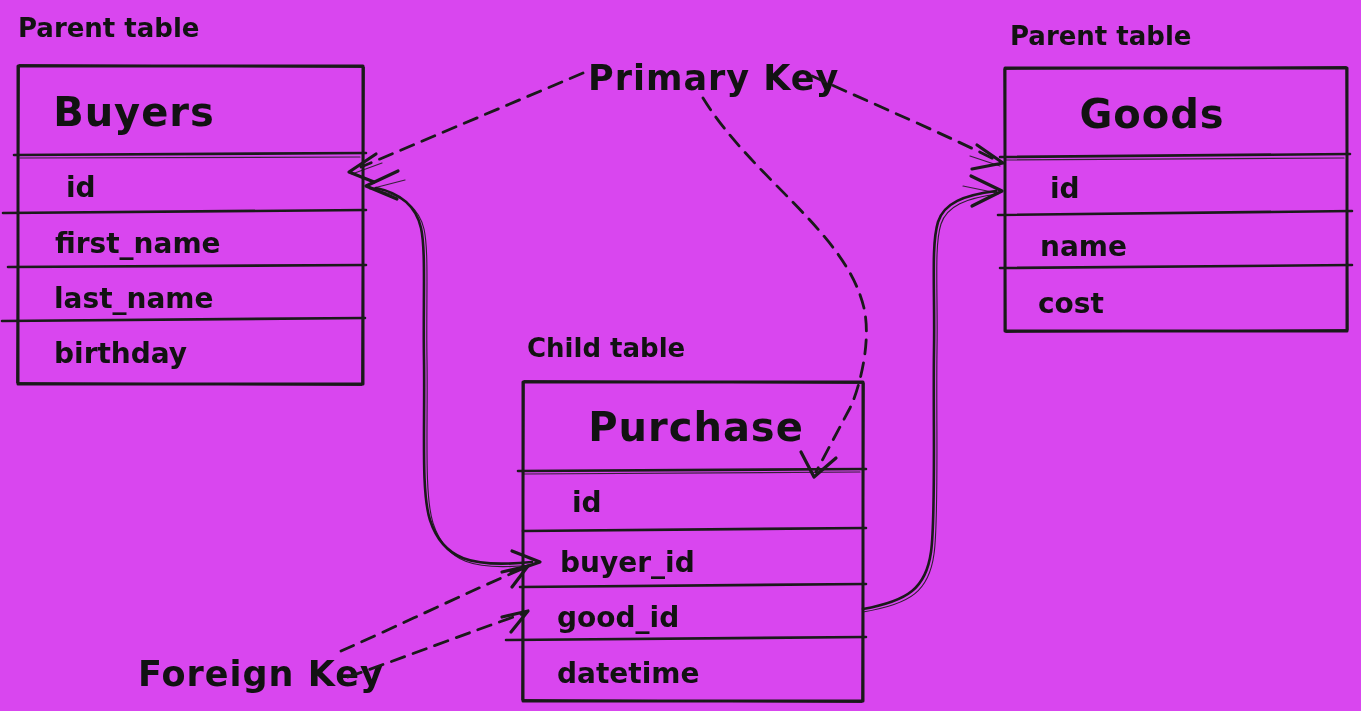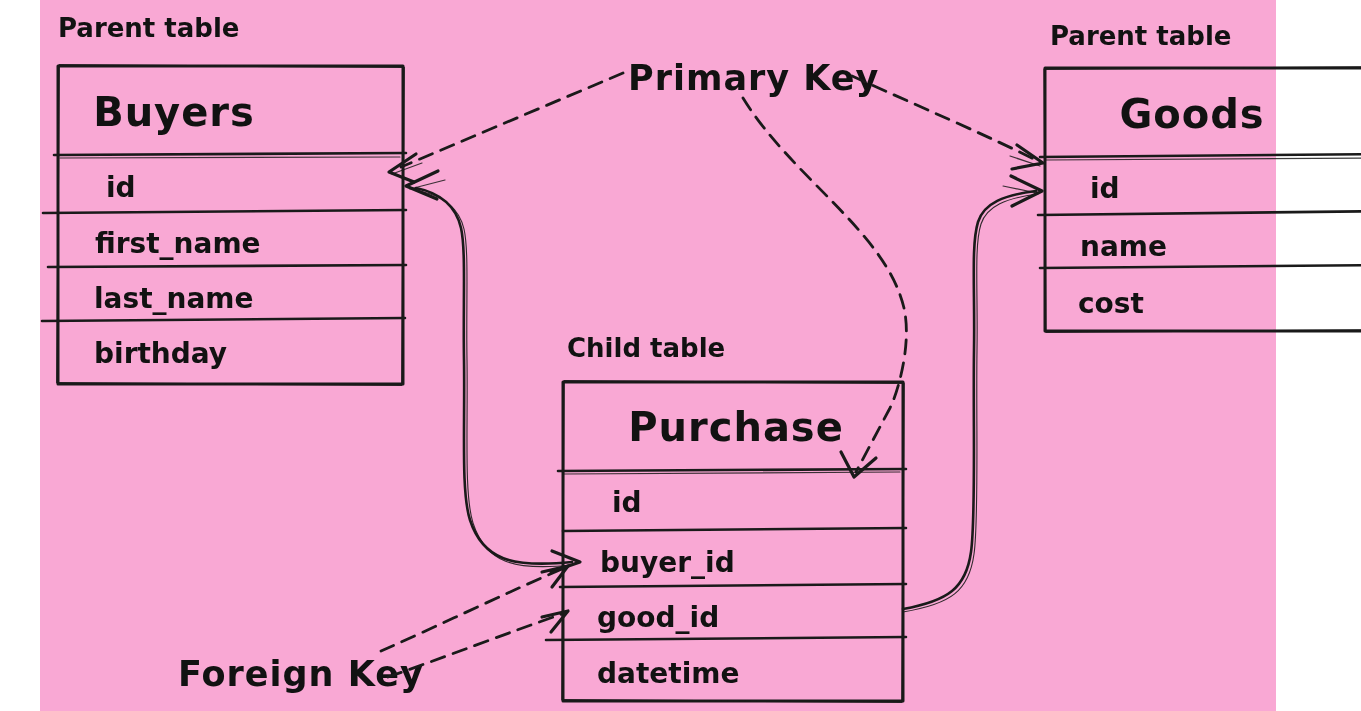--- a/index.html
+++ b/index.html
@@ -6,24 +6,23 @@
     margin: 0;
     padding: 0;
     background: #ffffff;
     width: 1361px;
     height: 711px;
     overflow: hidden;
     font-family: "DejaVu Sans", sans-serif;
   }
   .stage {
     position: relative;
-    width: 1236px;
+    width: 1361px;
     height: 711px;
-    background: #f9a8d4;
-    margin-left: 40px;
+    background: #d946ef;
   }
   svg { display: block; }
   .ink-stroke {
     stroke: #1a1a1a;
     fill: none;
     stroke-linecap: round;
     stroke-linejoin: round;
   }
   .tbl-rect   { stroke-width: 3; }
   .tbl-echo   { stroke-width: 1.4; opacity: .9; }

